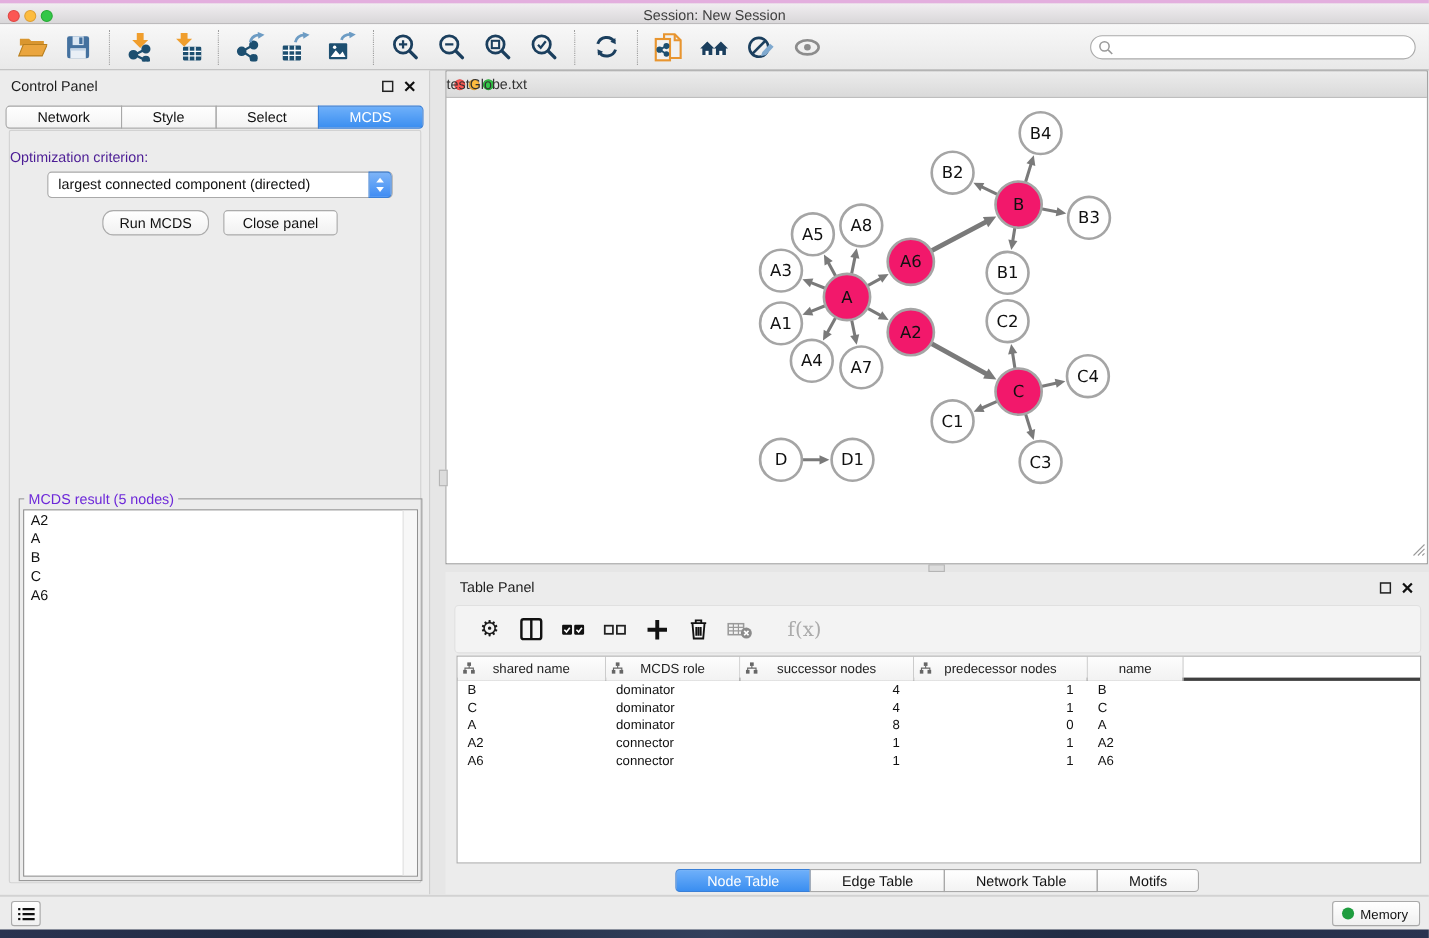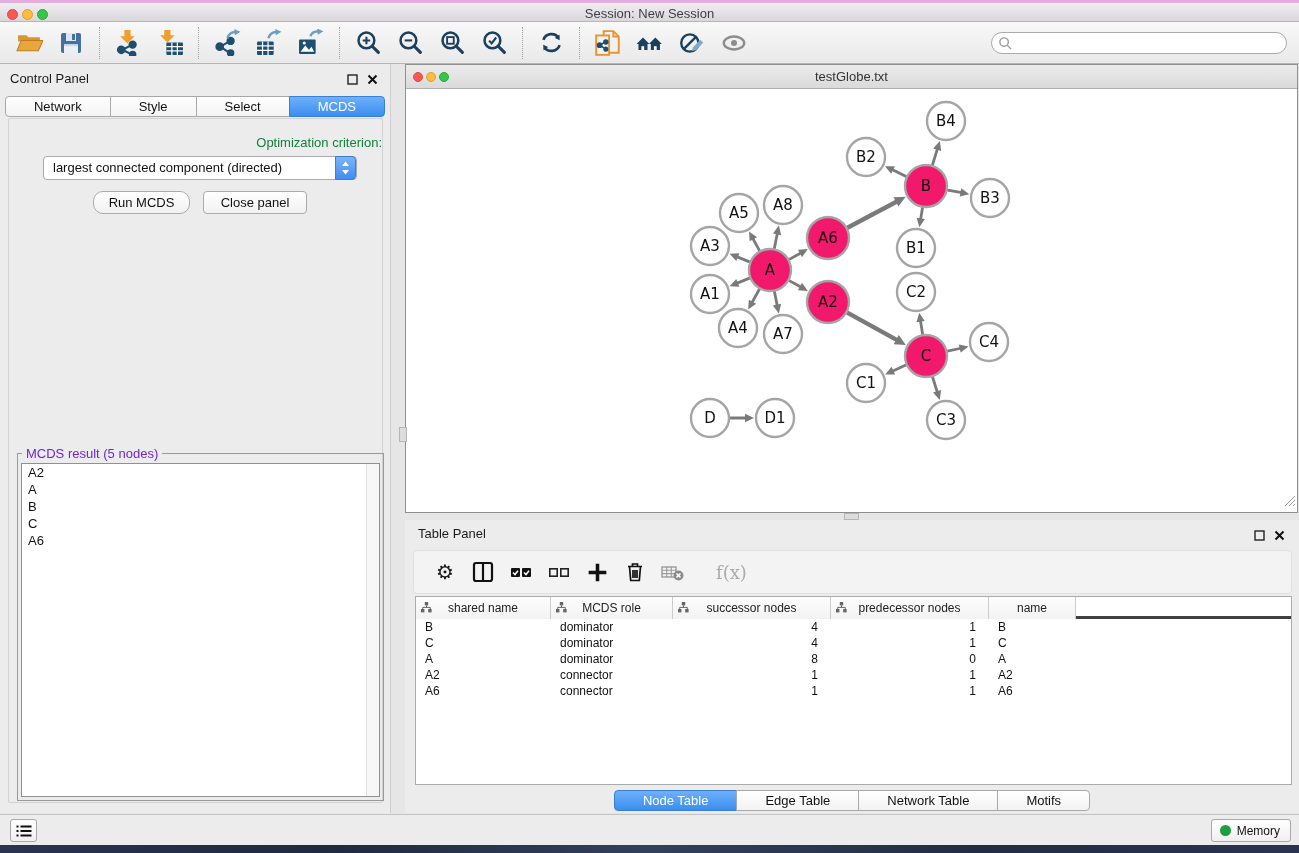--- a/index.html
+++ b/index.html
@@ -37,21 +37,21 @@
   .cp-title { position:absolute; left:10px; top:7px; font-size:13px; color:#1c1c1c; }
   .panel-btns { position:absolute; top:7px; display:flex; gap:9px; }
   .cp-body { position:absolute; left:8px; top:54px; right:7px; bottom:10px;
     background:#ececec; border:1px solid #d2d2d2; border-radius:2px; }
   .seg-tabs { position:absolute; top:32px; left:0; right:0; display:flex; justify-content:center; z-index:2; }
   .seg-tab { height:21px; padding:0 28px; font-size:13px; line-height:19px; color:#111;
     background:linear-gradient(#ffffff,#f3f3f3); border:1px solid #a8a8a8; margin-left:-1px; }
   .seg-tab:first-child { border-radius:4px 0 0 4px; margin-left:0; }
   .seg-tab:last-child { border-radius:0 4px 4px 0; }
   .seg-tab.active { background:linear-gradient(#6fb0fa,#3a8ef0); border-color:#3a7fd6; color:#fff; }
-  .opt-label { position:absolute; top:16px; left:0; right:0; text-align:right; font-size:13px; color:#15803d; }
+  .opt-label { position:absolute; top:16px; left:0; right:0; text-align:left; font-size:13px; color:#4c1d95; }
   .dropdown { position:absolute; left:34px; top:37px; width:314px; height:24px; background:#fff;
     border:1px solid #a9a9a9; border-radius:4px; font-size:13px; color:#111; line-height:22px;
     padding-left:9px; }
   .dropdown .stepper { position:absolute; right:0; top:-1px; width:21px; height:24px;
     background:linear-gradient(#7db4f8,#3f8cf3); border-radius:0 4px 4px 0; border:1px solid #3a7fd6;
     display:flex; align-items:center; justify-content:center; }
   .btn { position:absolute; height:23px; background:linear-gradient(#ffffff,#f1f1f1);
     border:1px solid #ababab; border-radius:4px; font-size:13px; color:#111; text-align:center; line-height:21px; }
   .btn-run { left:84px; top:72px; width:97px;border-radius:10px; }
   .btn-close { left:194px; top:72px; width:104px; }
@@ -63,21 +63,21 @@
     border:1px solid #909090; overflow:hidden; }
   .mcds-track { position:absolute; right:0; top:0; bottom:0; width:13px; background:#f7f7f7;
     border-left:1px solid #e0e0e0; }
   .mcds-item { font-size:13px; color:#111; padding:1px 6px; line-height:15px; }
 
   
   .net-window { position:absolute; left:405px; top:64px; width:893px; height:449px;
     background:#fff; border:1px solid #8f8f8f; }
   .net-titlebar { position:absolute; left:0; top:0; right:0; height:24px;
     background:linear-gradient(#ececec,#dadada); border-bottom:1px solid #b0b0b0; }
-  .net-titlebar .title { position:absolute; left:0; right:0; top:4px; text-align:center; font-size:13px; color:#333; }
+  .net-titlebar .title { position:absolute; left:0; right:0; top:4px; text-align:left; font-size:13px; color:#333; }
   .ntl { position:absolute; top:7px; width:10px; height:10px; border-radius:50%; }
   .ntl.red    { left:7px;  background:#fc5753; border:1px solid #df4744; }
   .ntl.yellow { left:20px; background:#fdbc40; border:1px solid #de9f34; }
   .ntl.green  { left:33px; background:#33c748; border:1px solid #27aa35; }
   .net-canvas { position:absolute; left:0; top:24px; right:0; bottom:0; background:#fff; }
   .resize-grip { position:absolute; right:1px; bottom:1px; }
   .divider-handle-v { position:absolute; left:399px; top:427px; width:8px; height:15px;
     background:#dcdcdc; border:1px solid #b5b5b5; }
   .divider-handle-h { position:absolute; left:844px; top:513px; width:15px; height:7px;
     background:#dcdcdc; border:1px solid #b5b5b5; }

